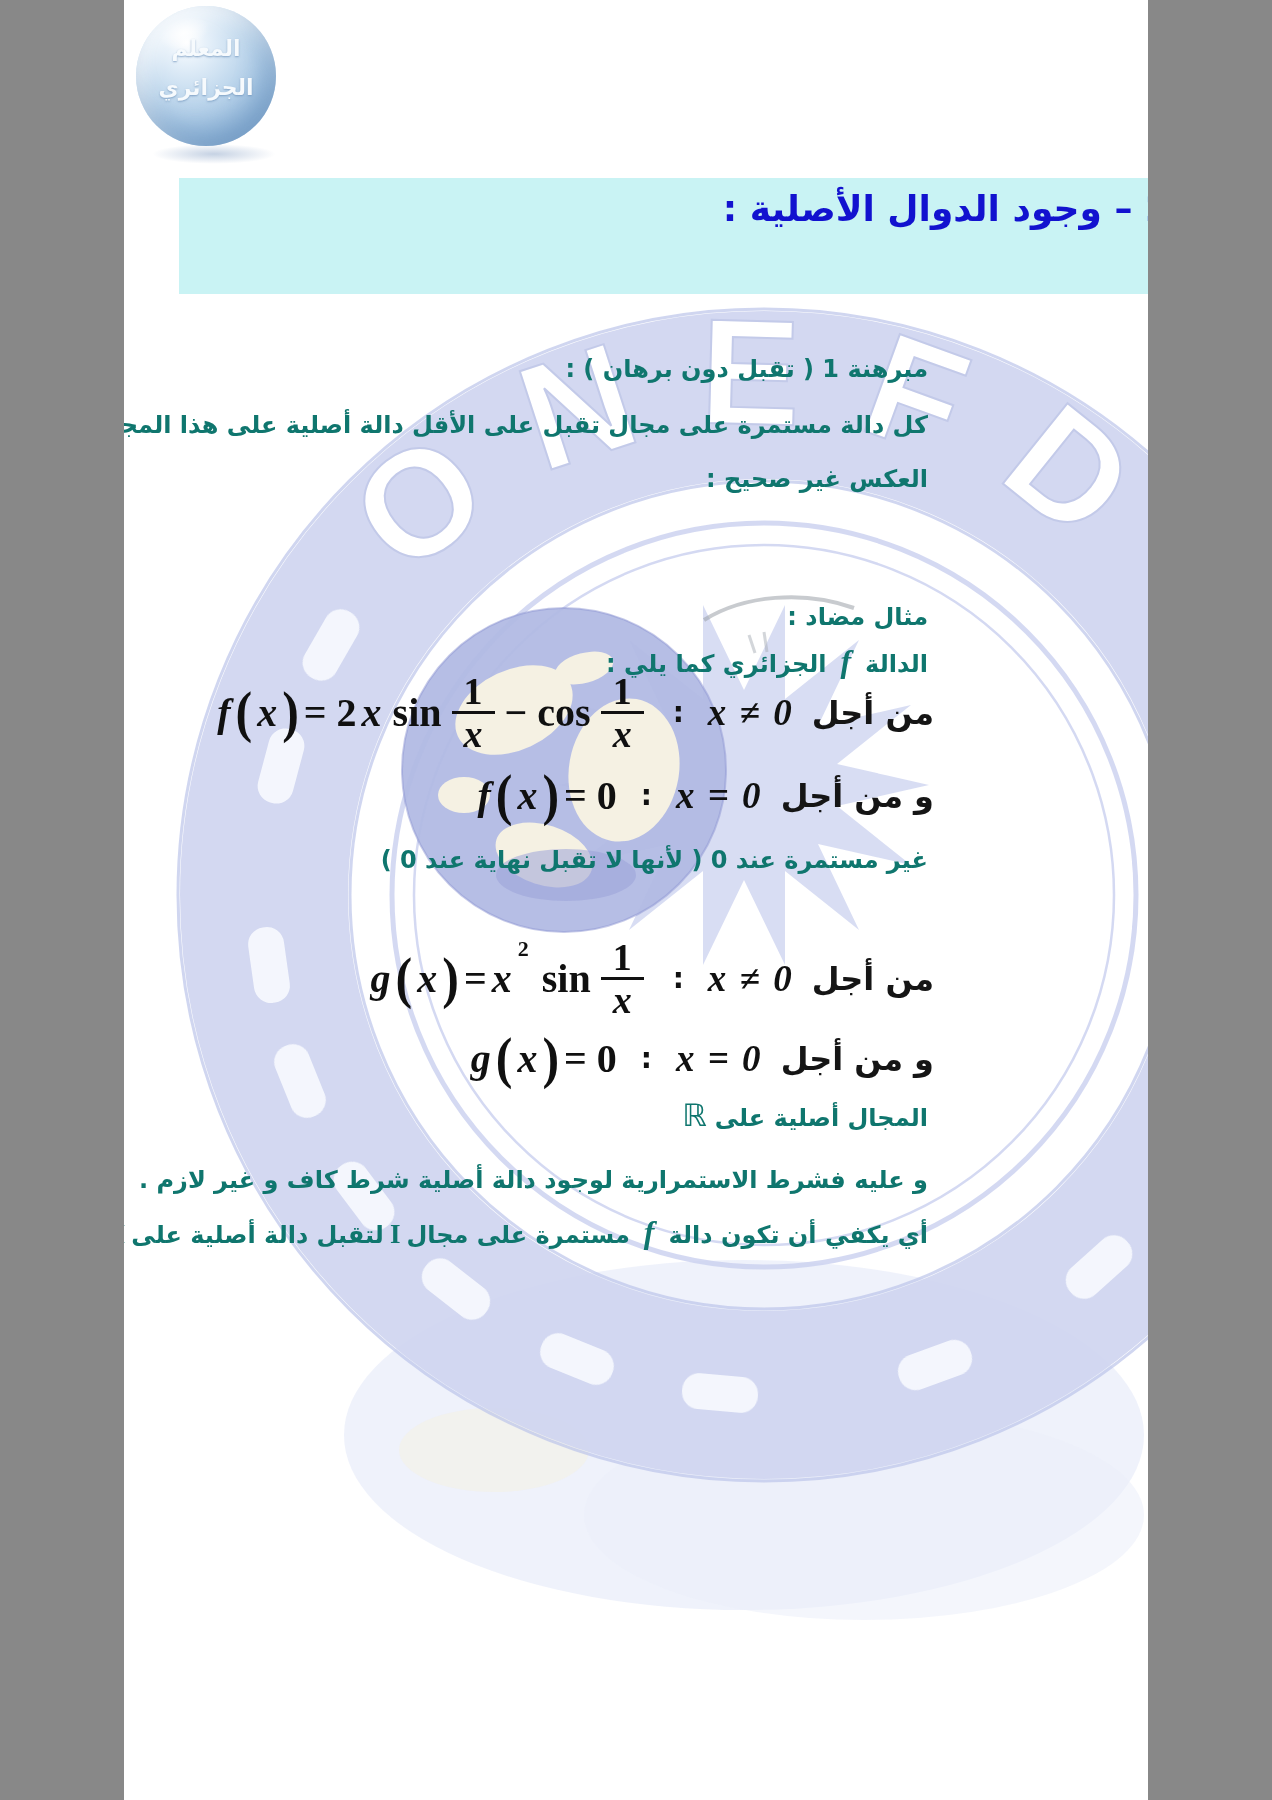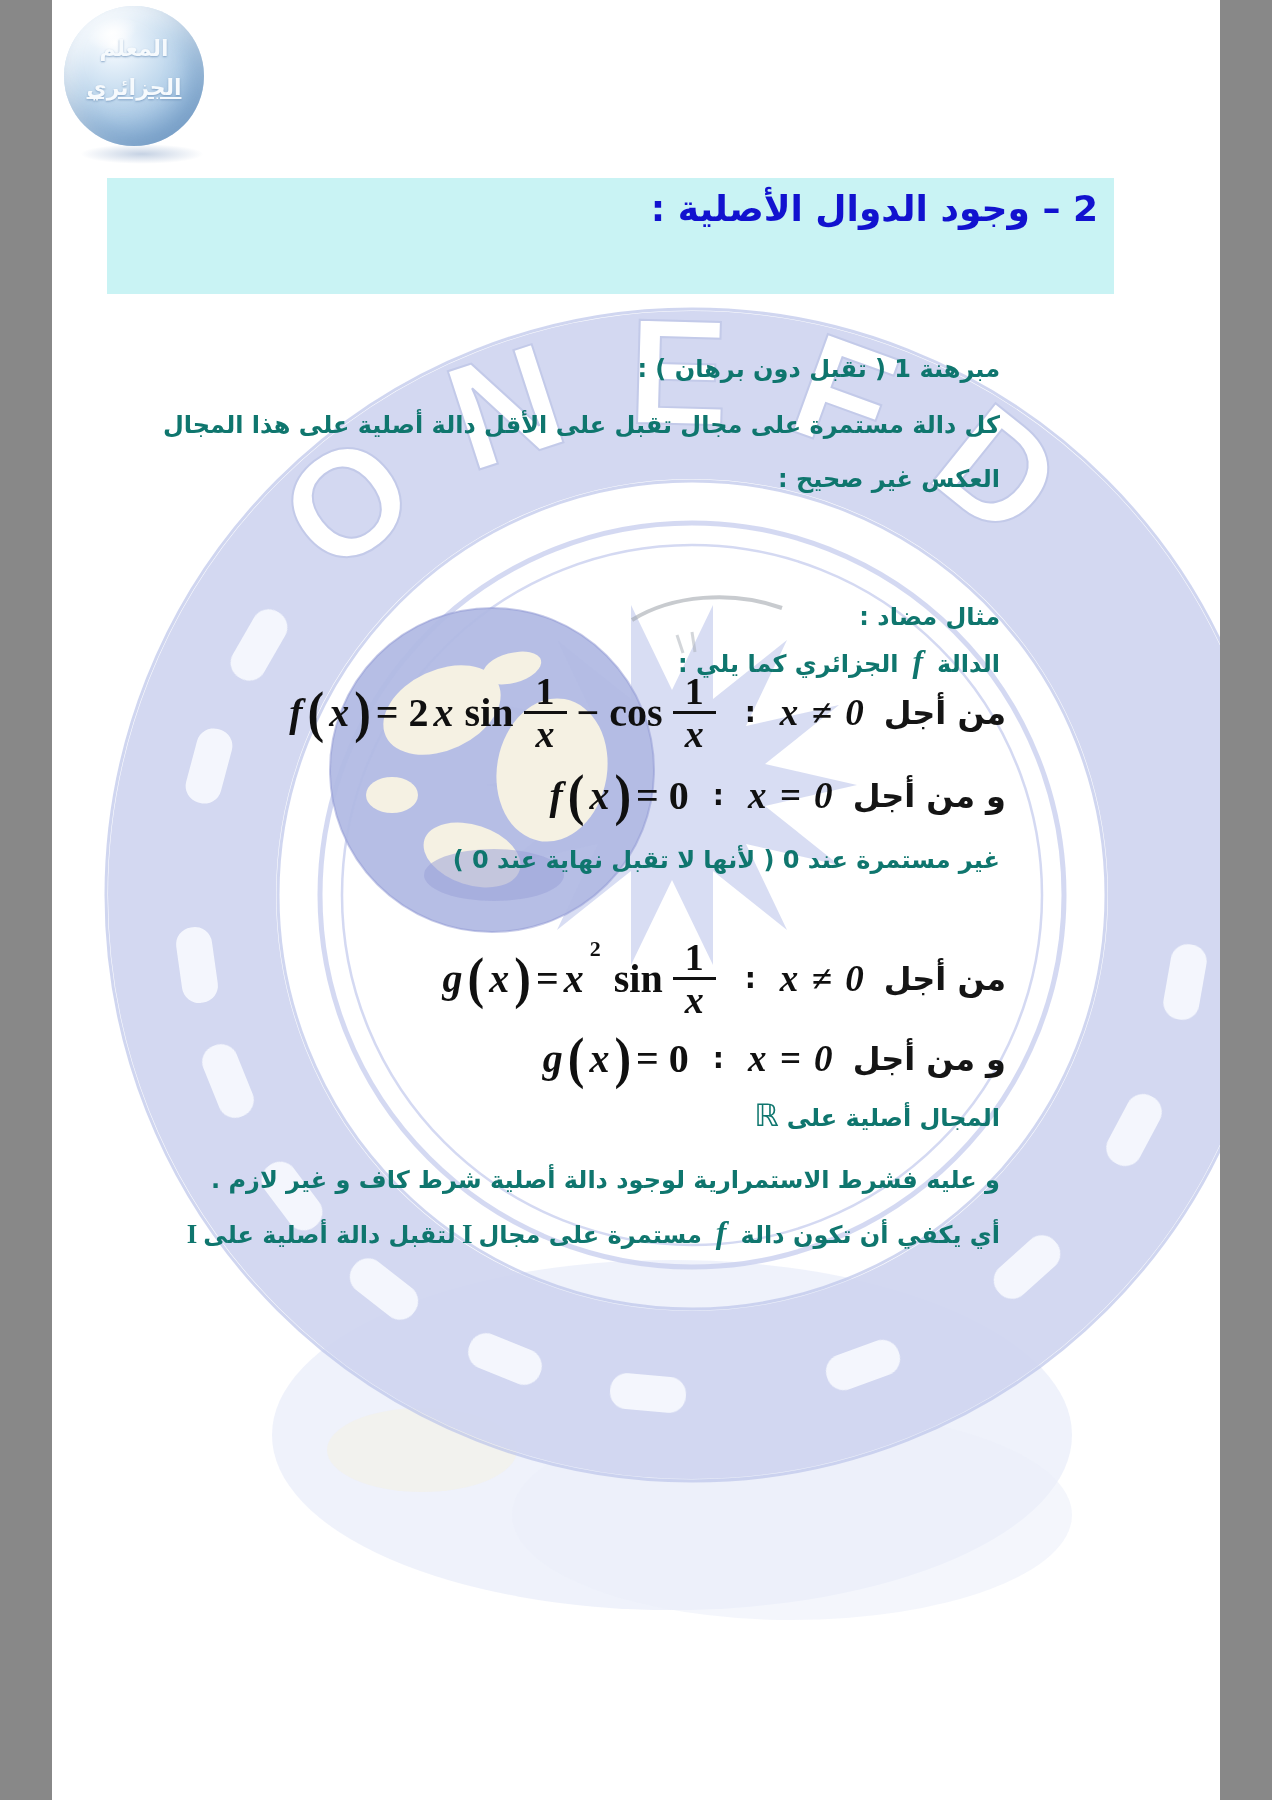--- a/index.html
+++ b/index.html
@@ -1,38 +1,38 @@
 <!DOCTYPE html>
 <html lang="ar"><head>
 <meta charset="utf-8">
 <style>
   html,body{margin:0;padding:0;background:#888;}
   .page{
-    position:relative;width:1168px;height:1800px;margin:0 auto;
+    position:relative;width:1024px;height:1800px;margin:0 auto;
     background:#ffffff;overflow:hidden;
     font-family:"DejaVu Sans",sans-serif;
   }
   
   .bubble{
     position:absolute;left:12px;top:6px;width:140px;height:140px;border-radius:50%;
     background:radial-gradient(circle at 36% 26%, #ffffff 0%, #e7f1fa 14%, #c6dcef 38%, #9fc2e2 68%, #7fa9d3 88%, #719dcb 100%);
     box-shadow:inset -10px -16px 26px rgba(90,130,175,.45), inset 8px 12px 20px rgba(255,255,255,.75);
     z-index:5;
   }
   .bubble::before{
     content:"";position:absolute;left:22px;top:12px;width:52px;height:30px;border-radius:50%;
     background:radial-gradient(ellipse at center, rgba(255,255,255,.95), rgba(255,255,255,0) 70%);
     transform:rotate(-18deg);
   }
   .bubble .l1,.bubble .l2{
     position:relative;display:block;text-align:center;color:#f6fafd;font-weight:bold;
     text-shadow:0 1px 2px rgba(110,145,185,.75);
   }
   .bubble .l1{margin-top:30px;font-size:22px;}
-  .bubble .l2{margin-top:14px;font-size:22px;text-decoration:underline;}
+  .bubble .l2{margin-top:14px;font-size:22px;}
   .bubble-shadow{
     position:absolute;left:28px;top:144px;width:124px;height:20px;border-radius:50%;
     background:radial-gradient(ellipse at center, rgba(140,165,200,.5), rgba(140,165,200,0) 70%);
     z-index:4;
   }
   
   .band{
     position:absolute;left:55px;top:178px;width:1007px;height:116px;
     background:#c9f3f4;z-index:3;
   }

